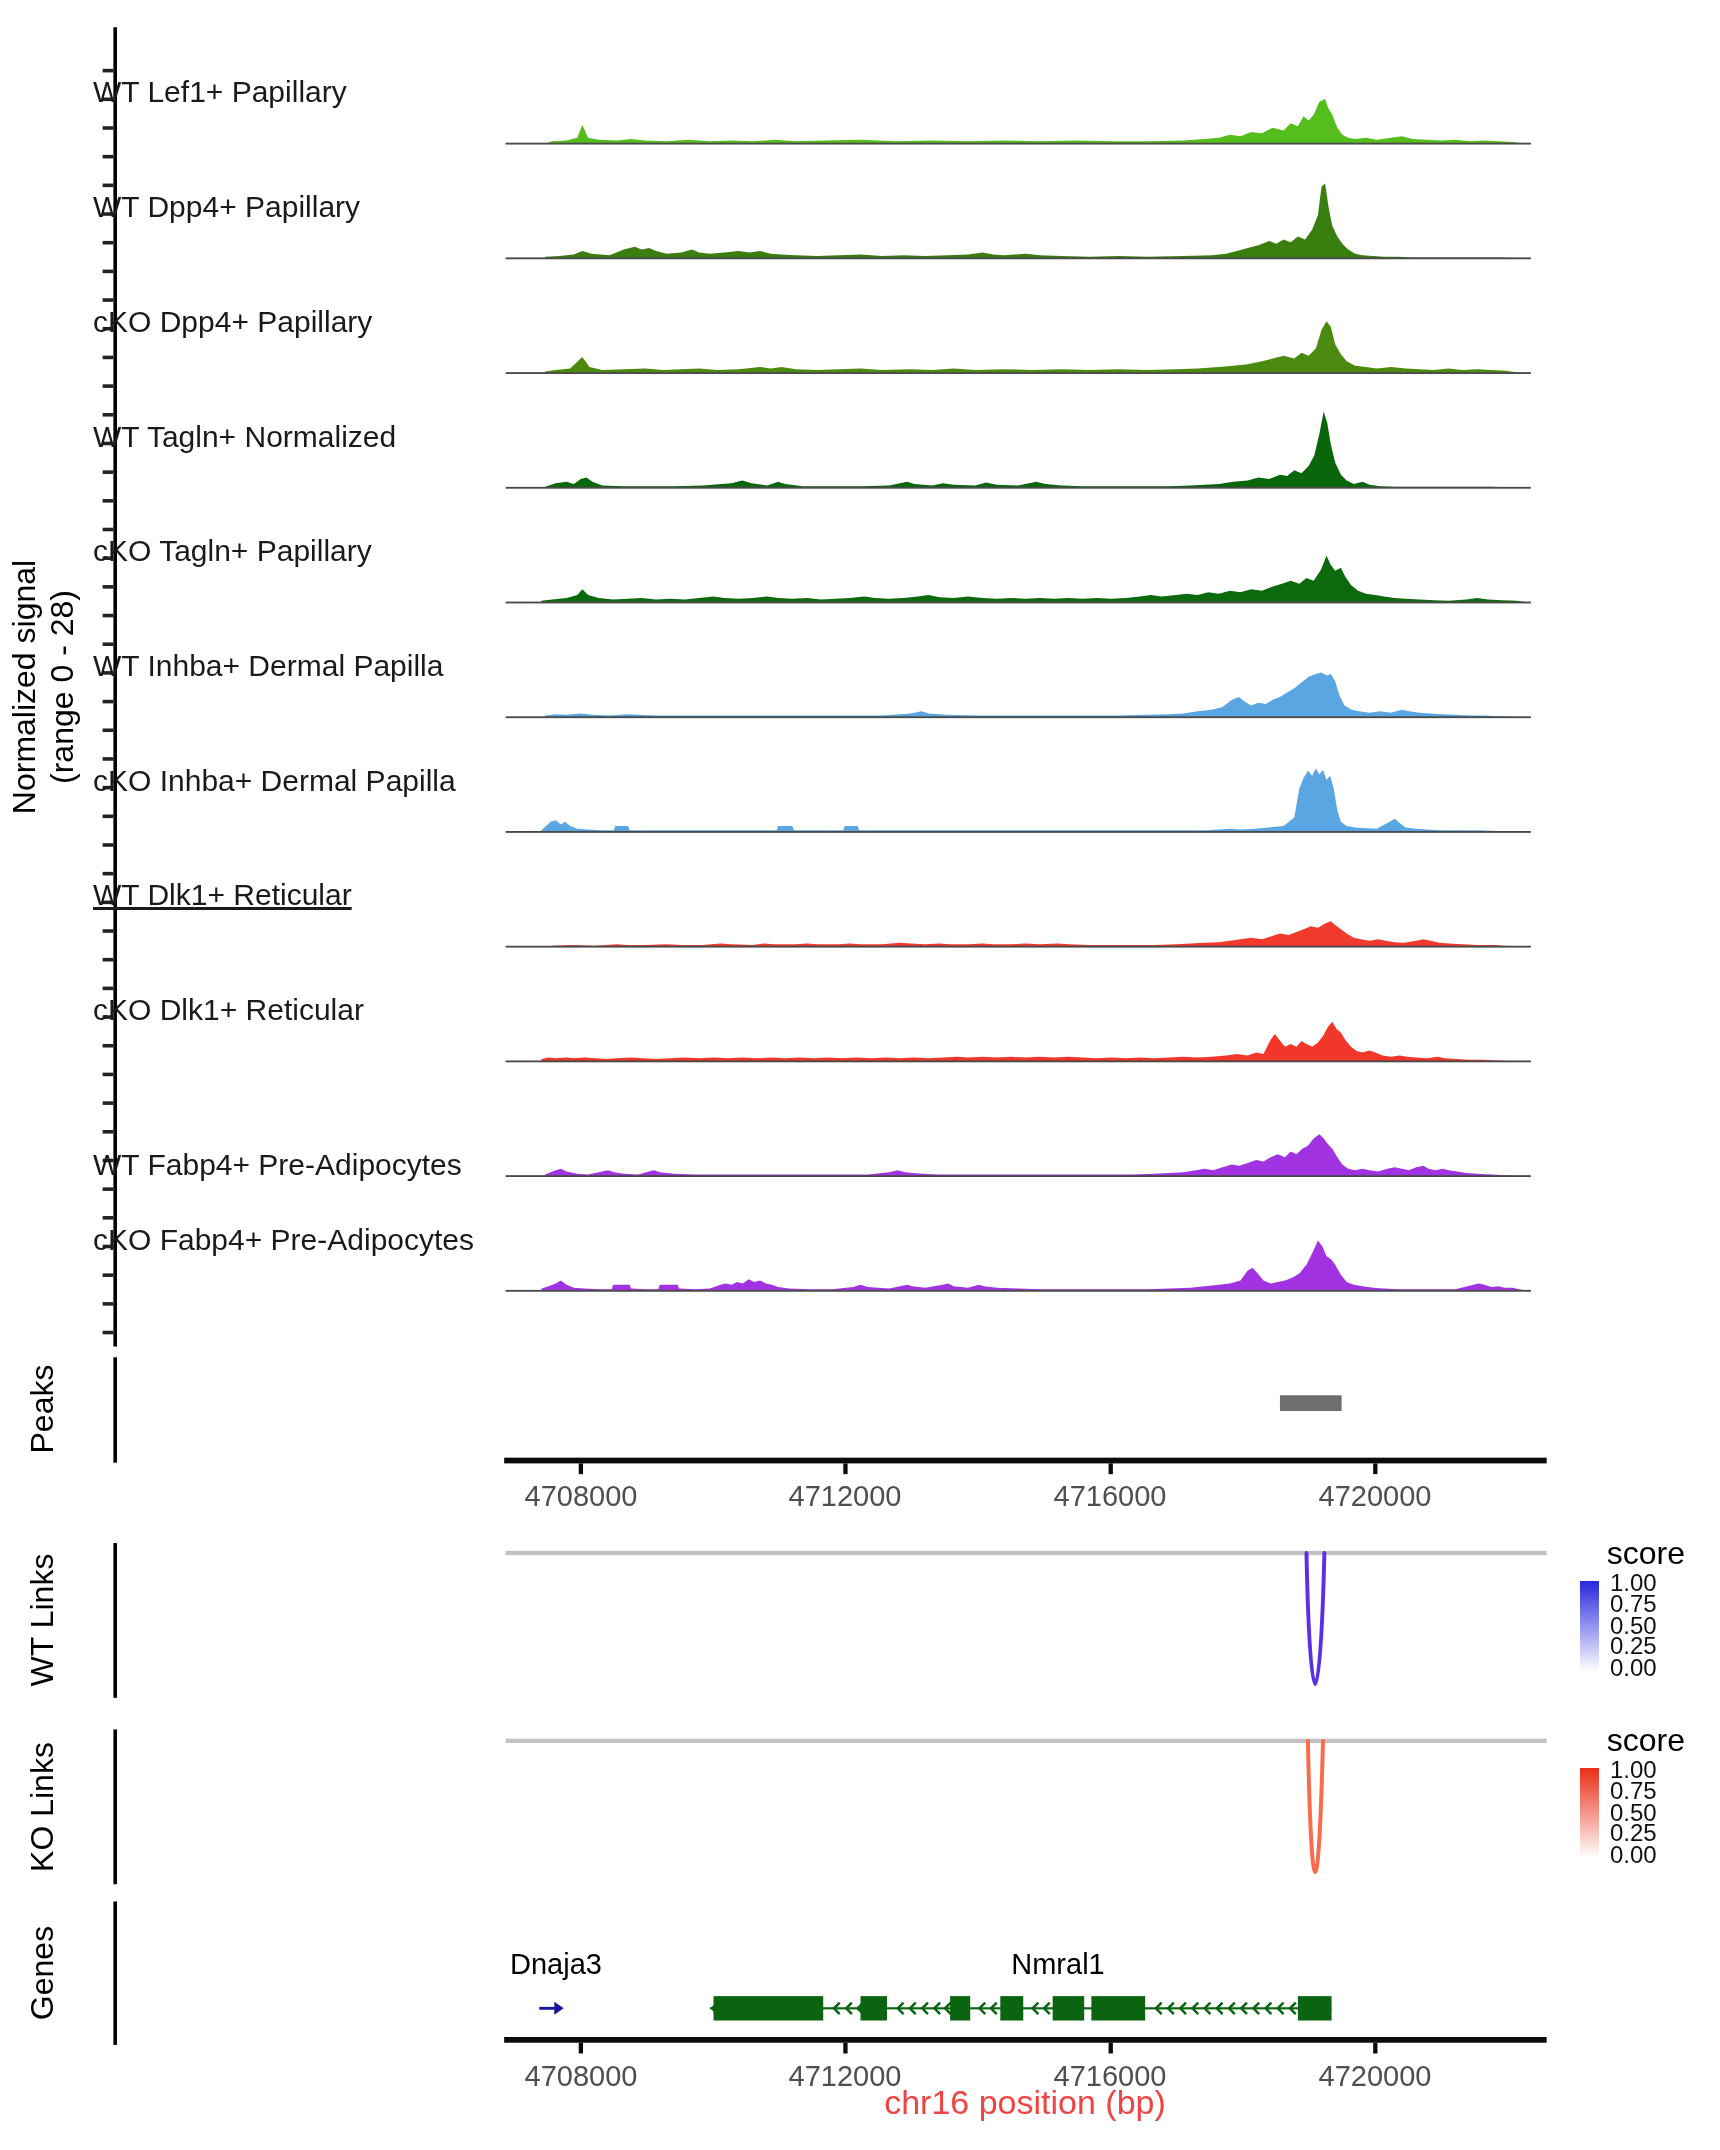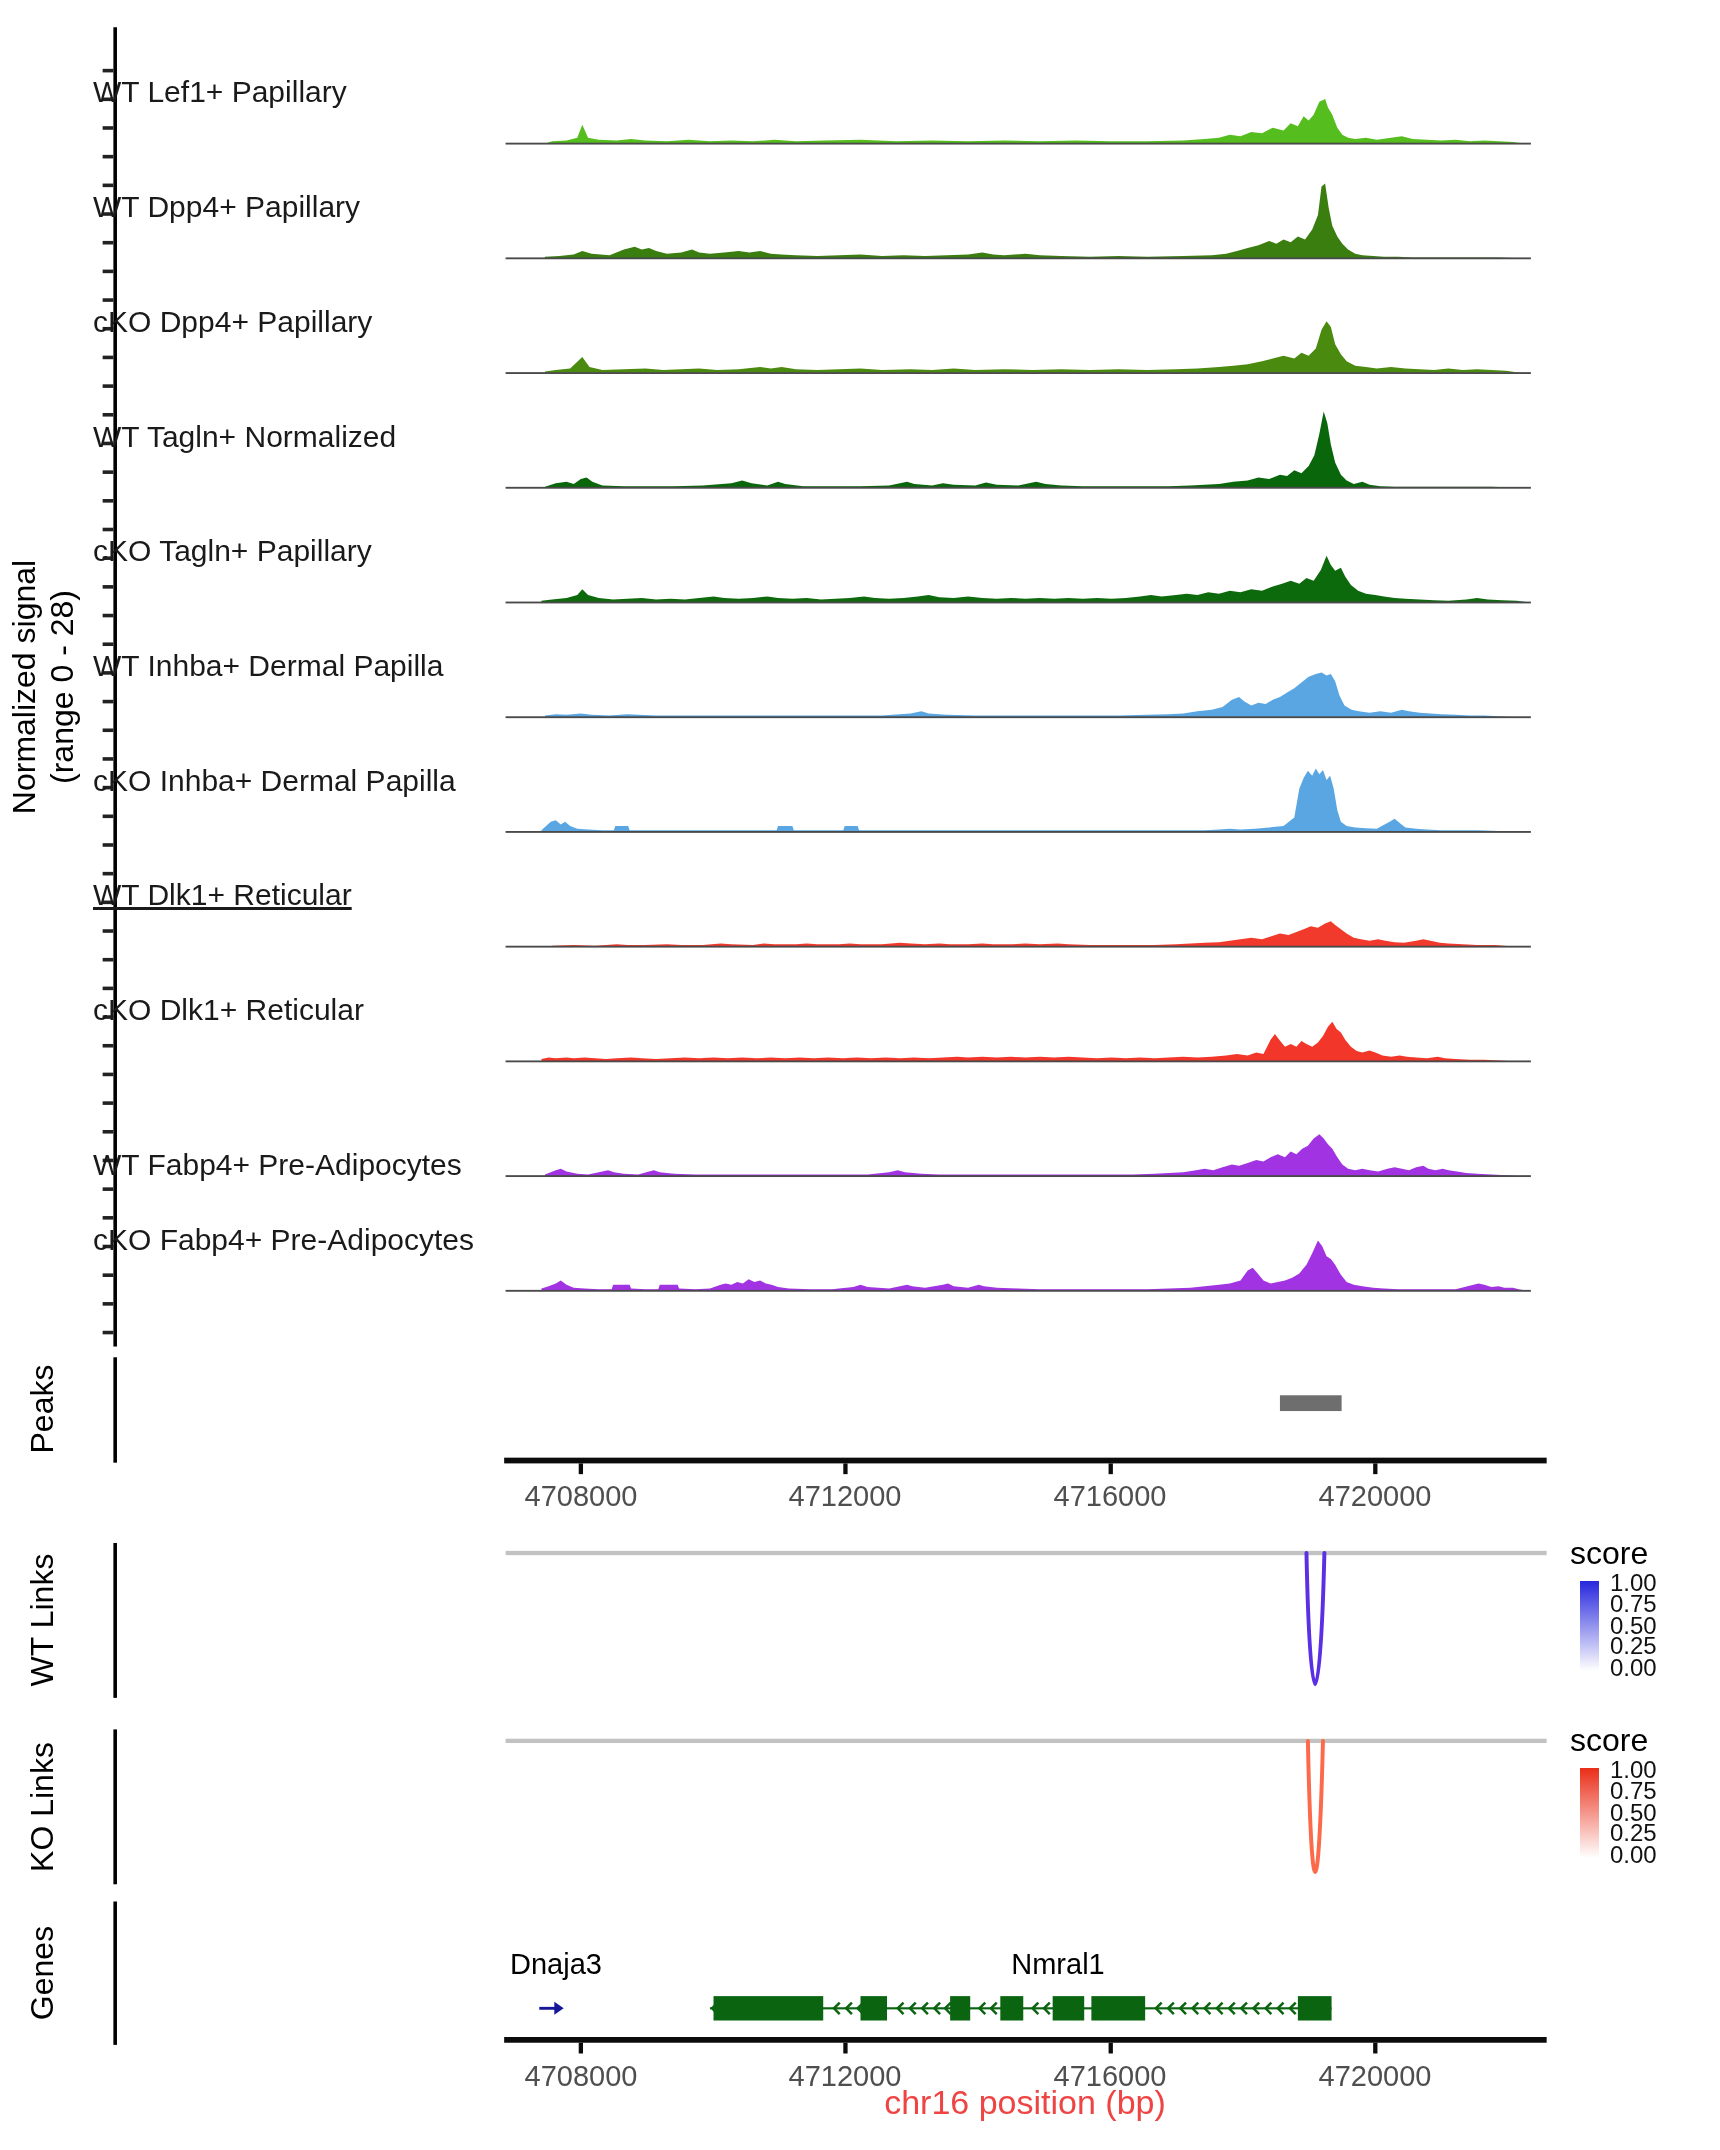--- a/index.html
+++ b/index.html
@@ -9,21 +9,21 @@
   .track-label{position:absolute;left:93px;width:466px;text-align:left;
                font-size:30px;color:#1a1a1a;transform:translateY(-50%);white-space:nowrap;}
   .vlabel{position:absolute;transform:translate(-50%,-50%) rotate(-90deg);
           font-size:32px;color:#000;white-space:nowrap;text-align:center;}
   .ylab{font-size:32px;line-height:1.18;}
   .tick-label{position:absolute;width:158px;text-align:center;font-size:29px;color:#4f4f4f;
               transform:translateX(-50%);white-space:nowrap;}
   .axis-title{position:absolute;transform:translateX(-50%);font-size:34px;color:#ef4444;white-space:nowrap;}
   .gene-label{position:absolute;transform:translateX(-50%);font-size:29px;color:#000;white-space:nowrap;}
   .score-block{position:absolute;left:1570px;width:151px;height:194px;}
-  .score-title{position:absolute;top:1.4px;left:0;width:115px;text-align:left;font-size:32px;color:#000;}
+  .score-title{position:absolute;top:1.4px;left:0;width:115px;text-align:right;font-size:32px;color:#000;}
   .score-bar{position:absolute;left:10px;top:47px;width:19.4px;height:90px;}
   .score-lab{position:absolute;left:40px;font-size:24px;color:#111;line-height:1;}
   .sl0{top:37px;} .sl1{top:58px;} .sl2{top:80px;} .sl3{top:100px;} .sl4{top:122px;}
 </style>
 </head>
 <body>
 
 <div id="page">
   <svg id="plot" width="1721" height="2151" viewBox="0 0 2400 3000">
       <rect x="158" y="38" width="5" height="1840" fill="#000"></rect>

